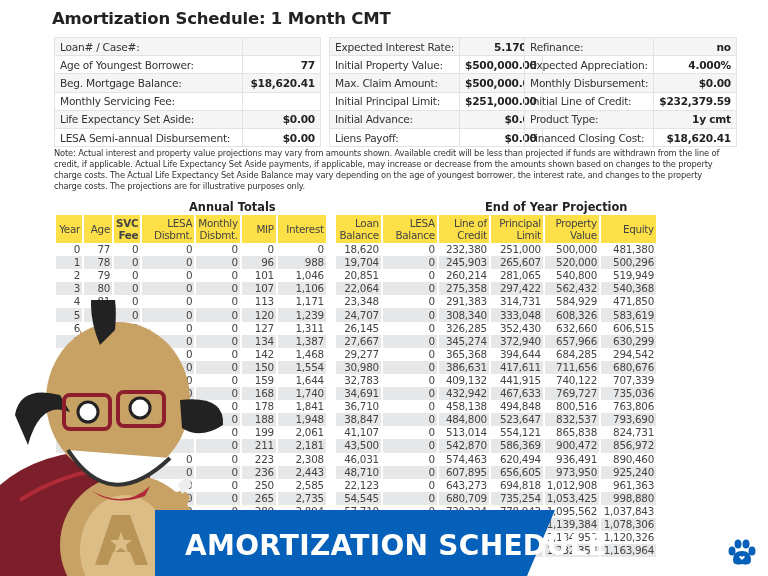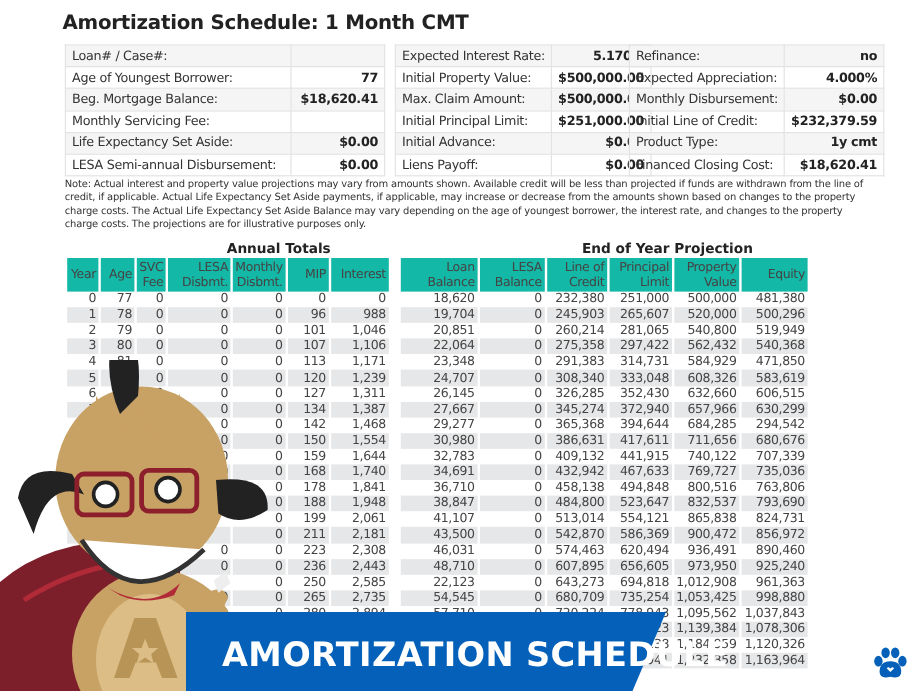--- a/index.html
+++ b/index.html
@@ -10,21 +10,21 @@
   .info td { border: 1px solid #e3e3e3; height: 18.2px; padding: 0 5px; white-space: nowrap; color: #333; letter-spacing: -0.25px; }
   .info td.v { text-align: right; font-weight: bold; color: #222; }
   .info tr:nth-child(odd) td { background: #f5f5f5; }
   #info1 { left: 54px; width: 267px; border-radius: 18px; }
   #info2 { left: 329px; width: 190px; }
   #info3 { left: 524px; width: 191px; }
   .note { position: absolute; left: 54px; top: 148px; width: 670px; font-size: 8.3px; line-height: 11px; color: #333; letter-spacing: -0.15px; }
   .sect { position: absolute; top: 200px; font-size: 11.4px; font-weight: bold; color: #222; }
   #sect1 { left: 189px; } #sect2 { left: 485px; }
   .grid { position: absolute; left: 54px; top: 215px; border-collapse: separate; border-spacing: 2px 0; font-size: 10.4px; letter-spacing: -0.3px; }
-  .grid th { background: #14b8a6; font-weight: normal; color: #444; text-align: right; padding: 1px 2px; line-height: 12px; height: 28px; vertical-align: middle; }
+  .grid th { background: #fde047; font-weight: normal; color: #444; text-align: right; padding: 1px 2px; line-height: 12px; height: 28px; vertical-align: middle; }
   .grid td { text-align: right; padding: 0 2px; height: 13.1px; line-height: 13px; color: #444; }
   .grid tr.alt td { background: #e6e7e8; }
   .grid td.gap, .grid th.gap { background: transparent !important; width: 6px; padding: 0; }
   .mascot { position: absolute; left: 0; top: 300px; width: 245px; height: 276px; }
   .banner { position: absolute; left: 155px; top: 510px; width: 400px; height: 66px; background: #0460b8; clip-path: polygon(0 0, 100% 0, 93% 100%, 0 100%); }
   .banner-text { position: absolute; left: 185px; top: 529px; font-size: 28px; font-weight: bold; color: #fff; letter-spacing: 0.3px; }
   .paw { position: absolute; left: 727px; top: 538px; width: 30px; height: 30px; }
 </style>
 </head>
 <body>
@@ -123,40 +123,40 @@
 
 <table class="grid">
   <thead>
       <tr id="hdr">
         <th style="width: 26px;">
           <div>Year</div>
         </th>
         <th style="width: 28px;">
           <div>Age</div>
         </th>
-        <th style="width: 23px;">
+        <th style="width: 23px; font-weight: bold;">
           <div>SVC</div>
           <div>Fee</div>
         </th>
         <th style="width: 52px;">
           <div>LESA</div>
           <div>Disbmt.</div>
         </th>
         <th style="width: 38px;">
           <div>Monthly</div>
           <div>Disbmt.</div>
         </th>
         <th style="width: 34px;">
           <div>MIP</div>
         </th>
         <th style="width: 48px;">
           <div>Interest</div>
         </th>
         <th class="gap"></th>
-        <th style="width: 64px;">
+        <th style="width: 45px;">
           <div>Loan</div>
           <div>Balance</div>
         </th>
         <th style="width: 54px;">
           <div>LESA</div>
           <div>Balance</div>
         </th>
         <th style="width: 50px;">
           <div>Line of</div>
           <div>Credit</div>

